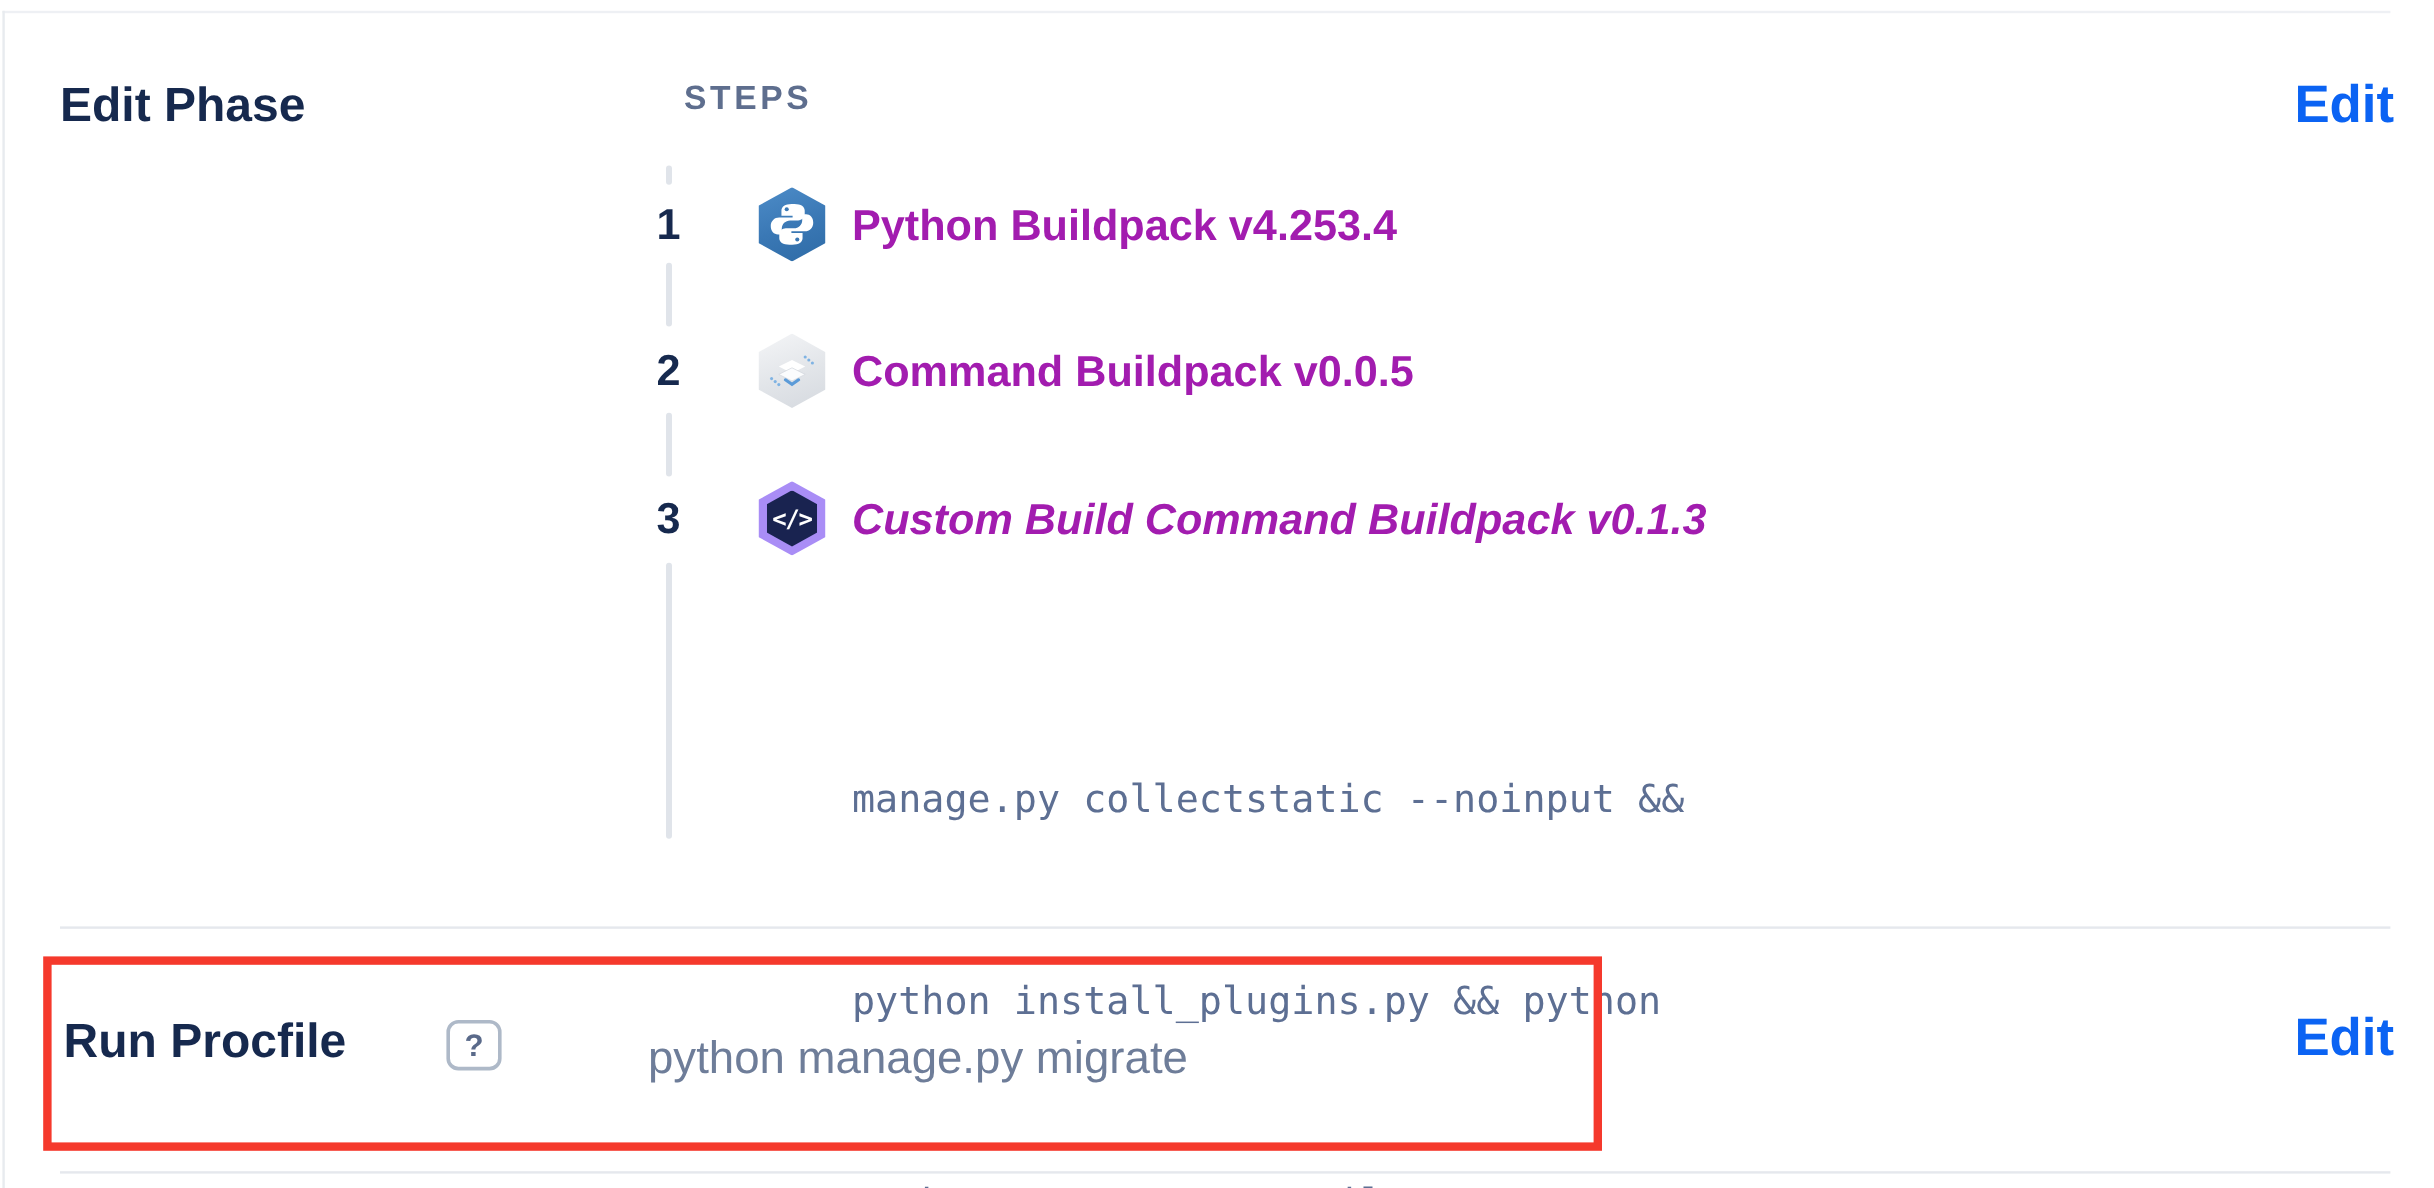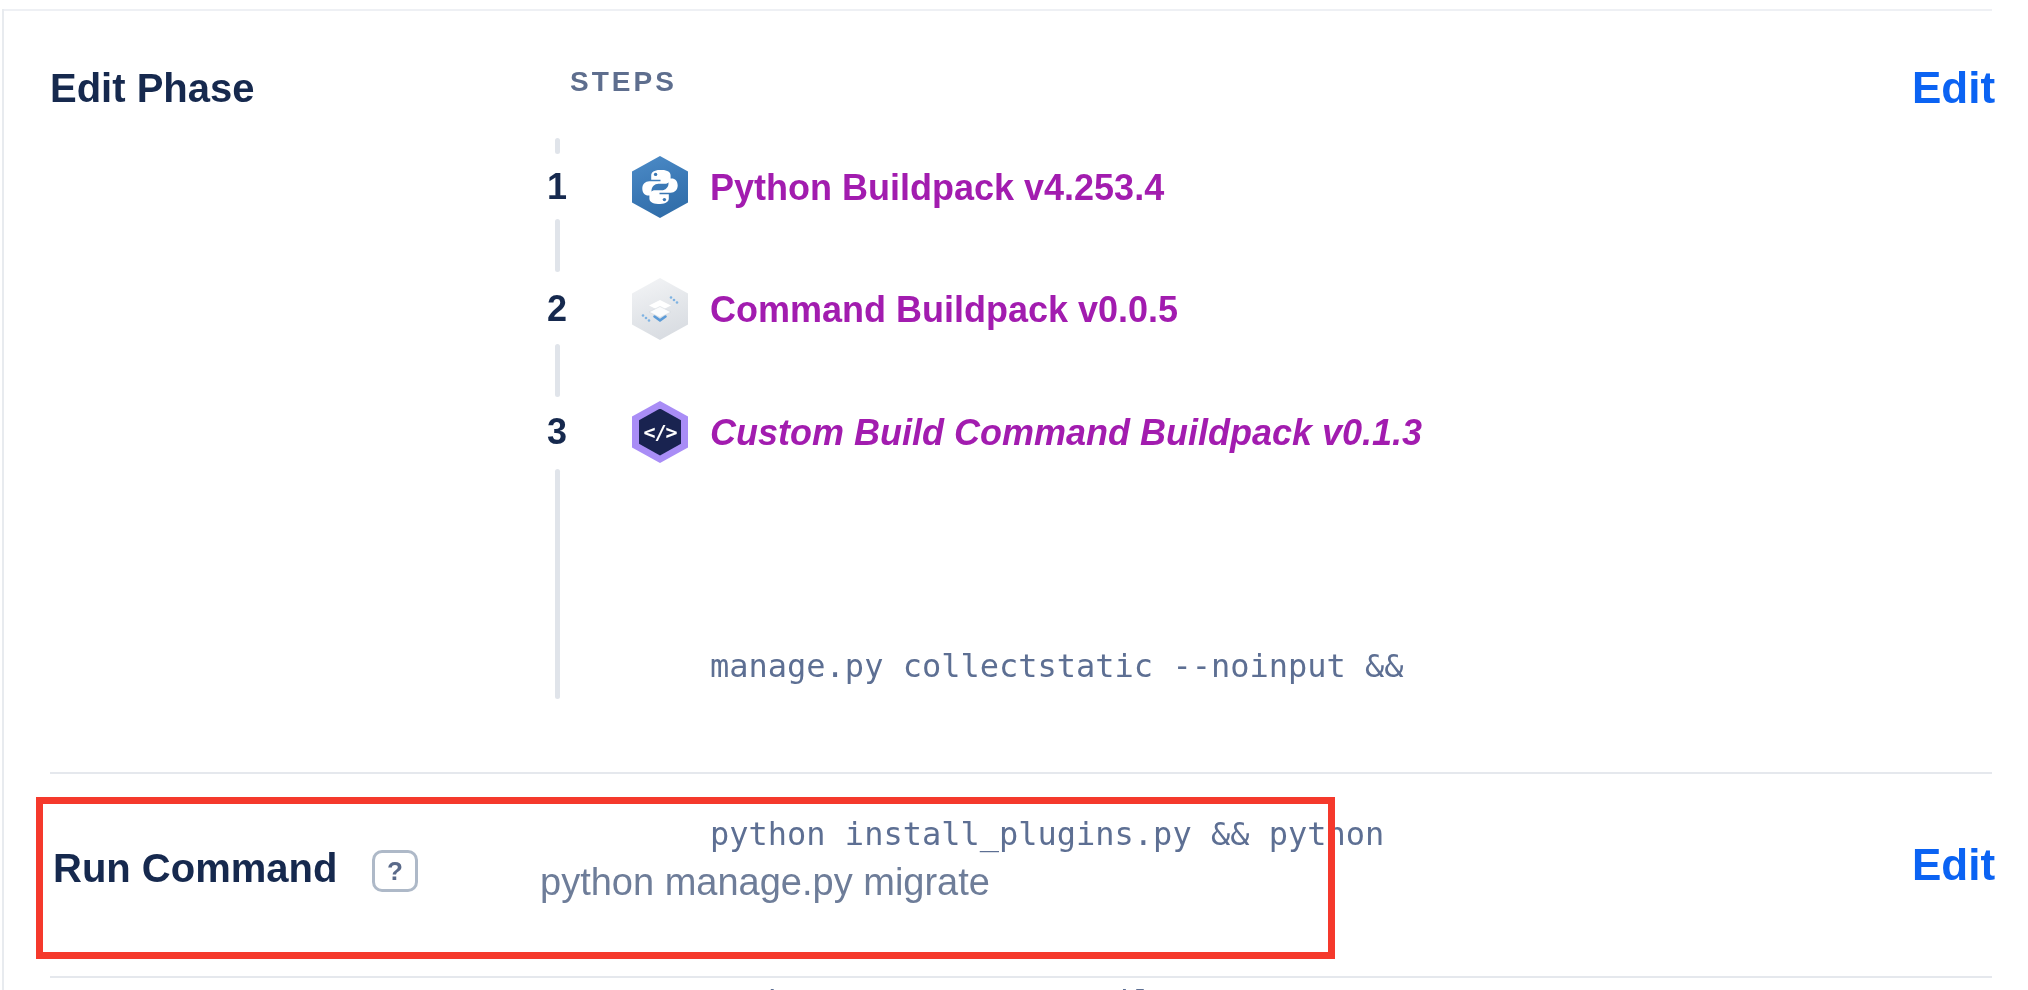--- a/index.html
+++ b/index.html
@@ -105,21 +105,21 @@
   <div class="step-label" style="top:412px;font-style:italic;">Custom Build Command Buildpack v0.1.3</div>
 
   <div class="code-block">
     <div>manage.py collectstatic --noinput &amp;&amp;</div>
     <div>python install_plugins.py &amp;&amp; python</div>
     <div>python manage.py compilemessages</div>
   </div>
 
   <div class="divider" style="top:772px;"></div>
 
-  <div class="section-title" style="left:53px;top:846px;">Run Command</div>
+  <div class="section-title" style="left:53px;top:846px;">Run Procfile</div>
 
   <div class="help-badge">
     <span>?</span>
   </div>
 
   <div class="run-value">python manage.py migrate</div>
 
   <a class="edit-link" style="top:845px;">Edit</a>
 
   <div class="divider" style="top:976px;"></div>

